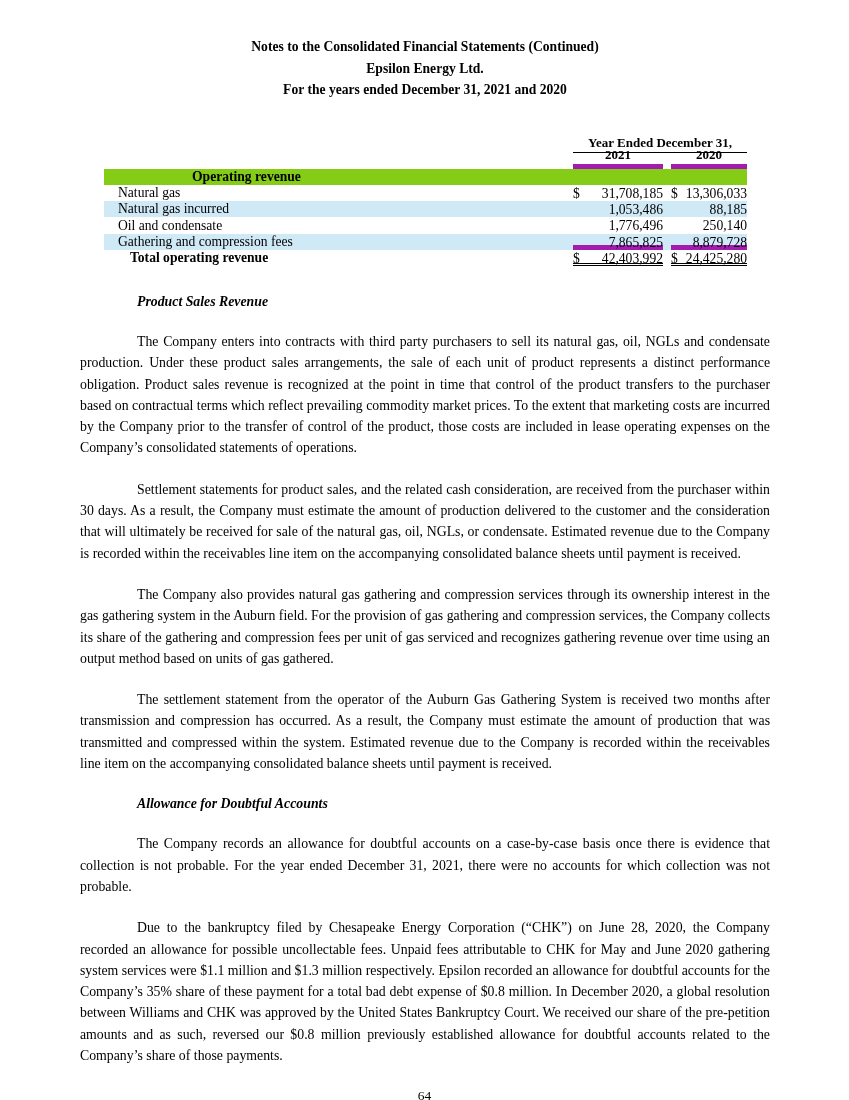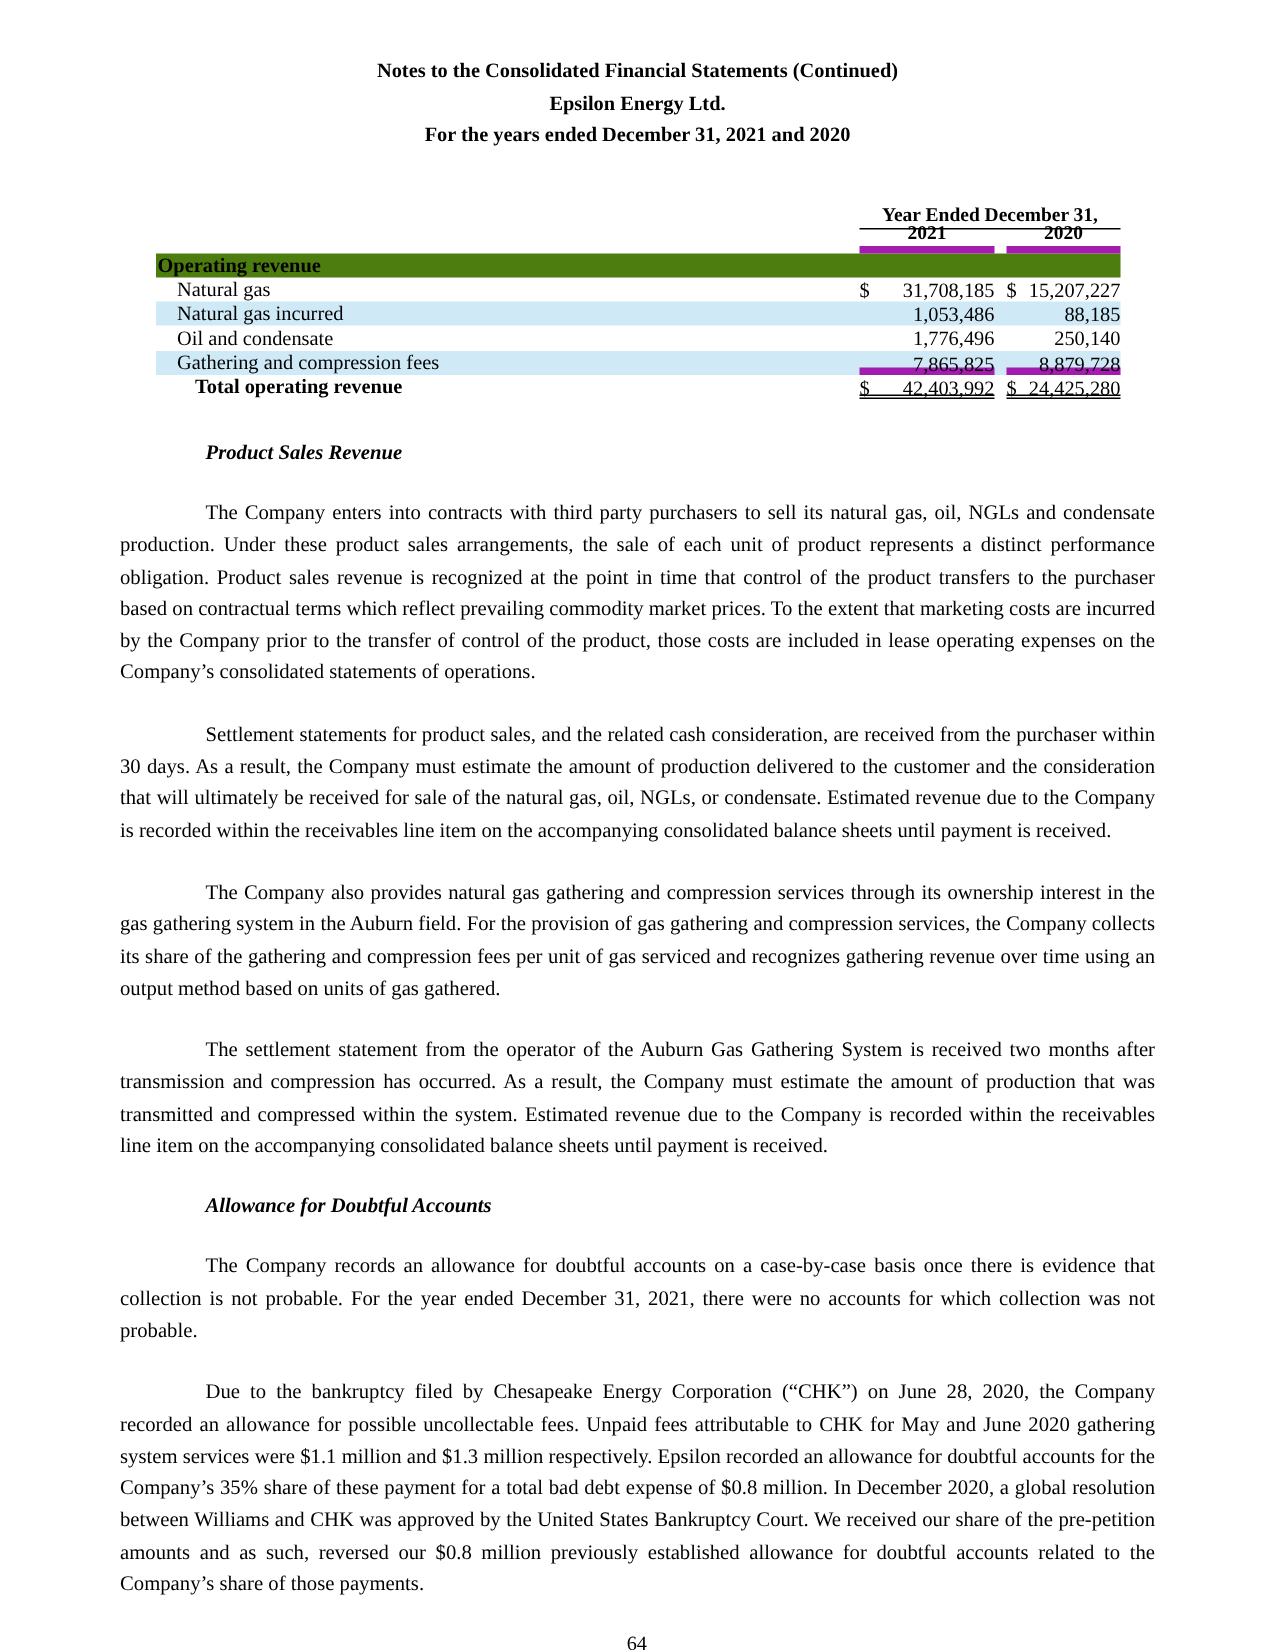--- a/index.html
+++ b/index.html
@@ -57,37 +57,37 @@
         <div class="period-cell">Year Ended December 31,</div>
       </div>
 
       <div class="trow">
         <div class="tlabel"></div>
         <div class="tcell c21 thdr rule-1">2021</div>
         <div class="cgap"></div>
         <div class="tcell c20 thdr rule-1">2020</div>
       </div>
 
-      <div class="trow" style="background: #4d7c0f;">
+      <div class="trow" style="background: #84cc16; flex-direction: column;">
         <div class="tlabel lbl-section">Operating revenue</div>
         <div class="tcell c21"></div>
         <div class="cgap"></div>
         <div class="tcell c20"></div>
       </div>
 
       <div class="trow">
         <div class="tlabel lbl-item">Natural gas</div>
         <div class="tcell c21">
           <span>$</span>
           <span>31,708,185</span>
         </div>
         <div class="cgap"></div>
         <div class="tcell c20">
           <span>$</span>
-          <span>15,207,227</span>
+          <span>13,306,033</span>
         </div>
       </div>
 
       <div class="trow" style="background: rgb(207, 233, 246);">
         <div class="tlabel lbl-item">Natural gas incurred</div>
         <div class="tcell c21">
           <span></span>
           <span>1,053,486</span>
         </div>
         <div class="cgap"></div>

